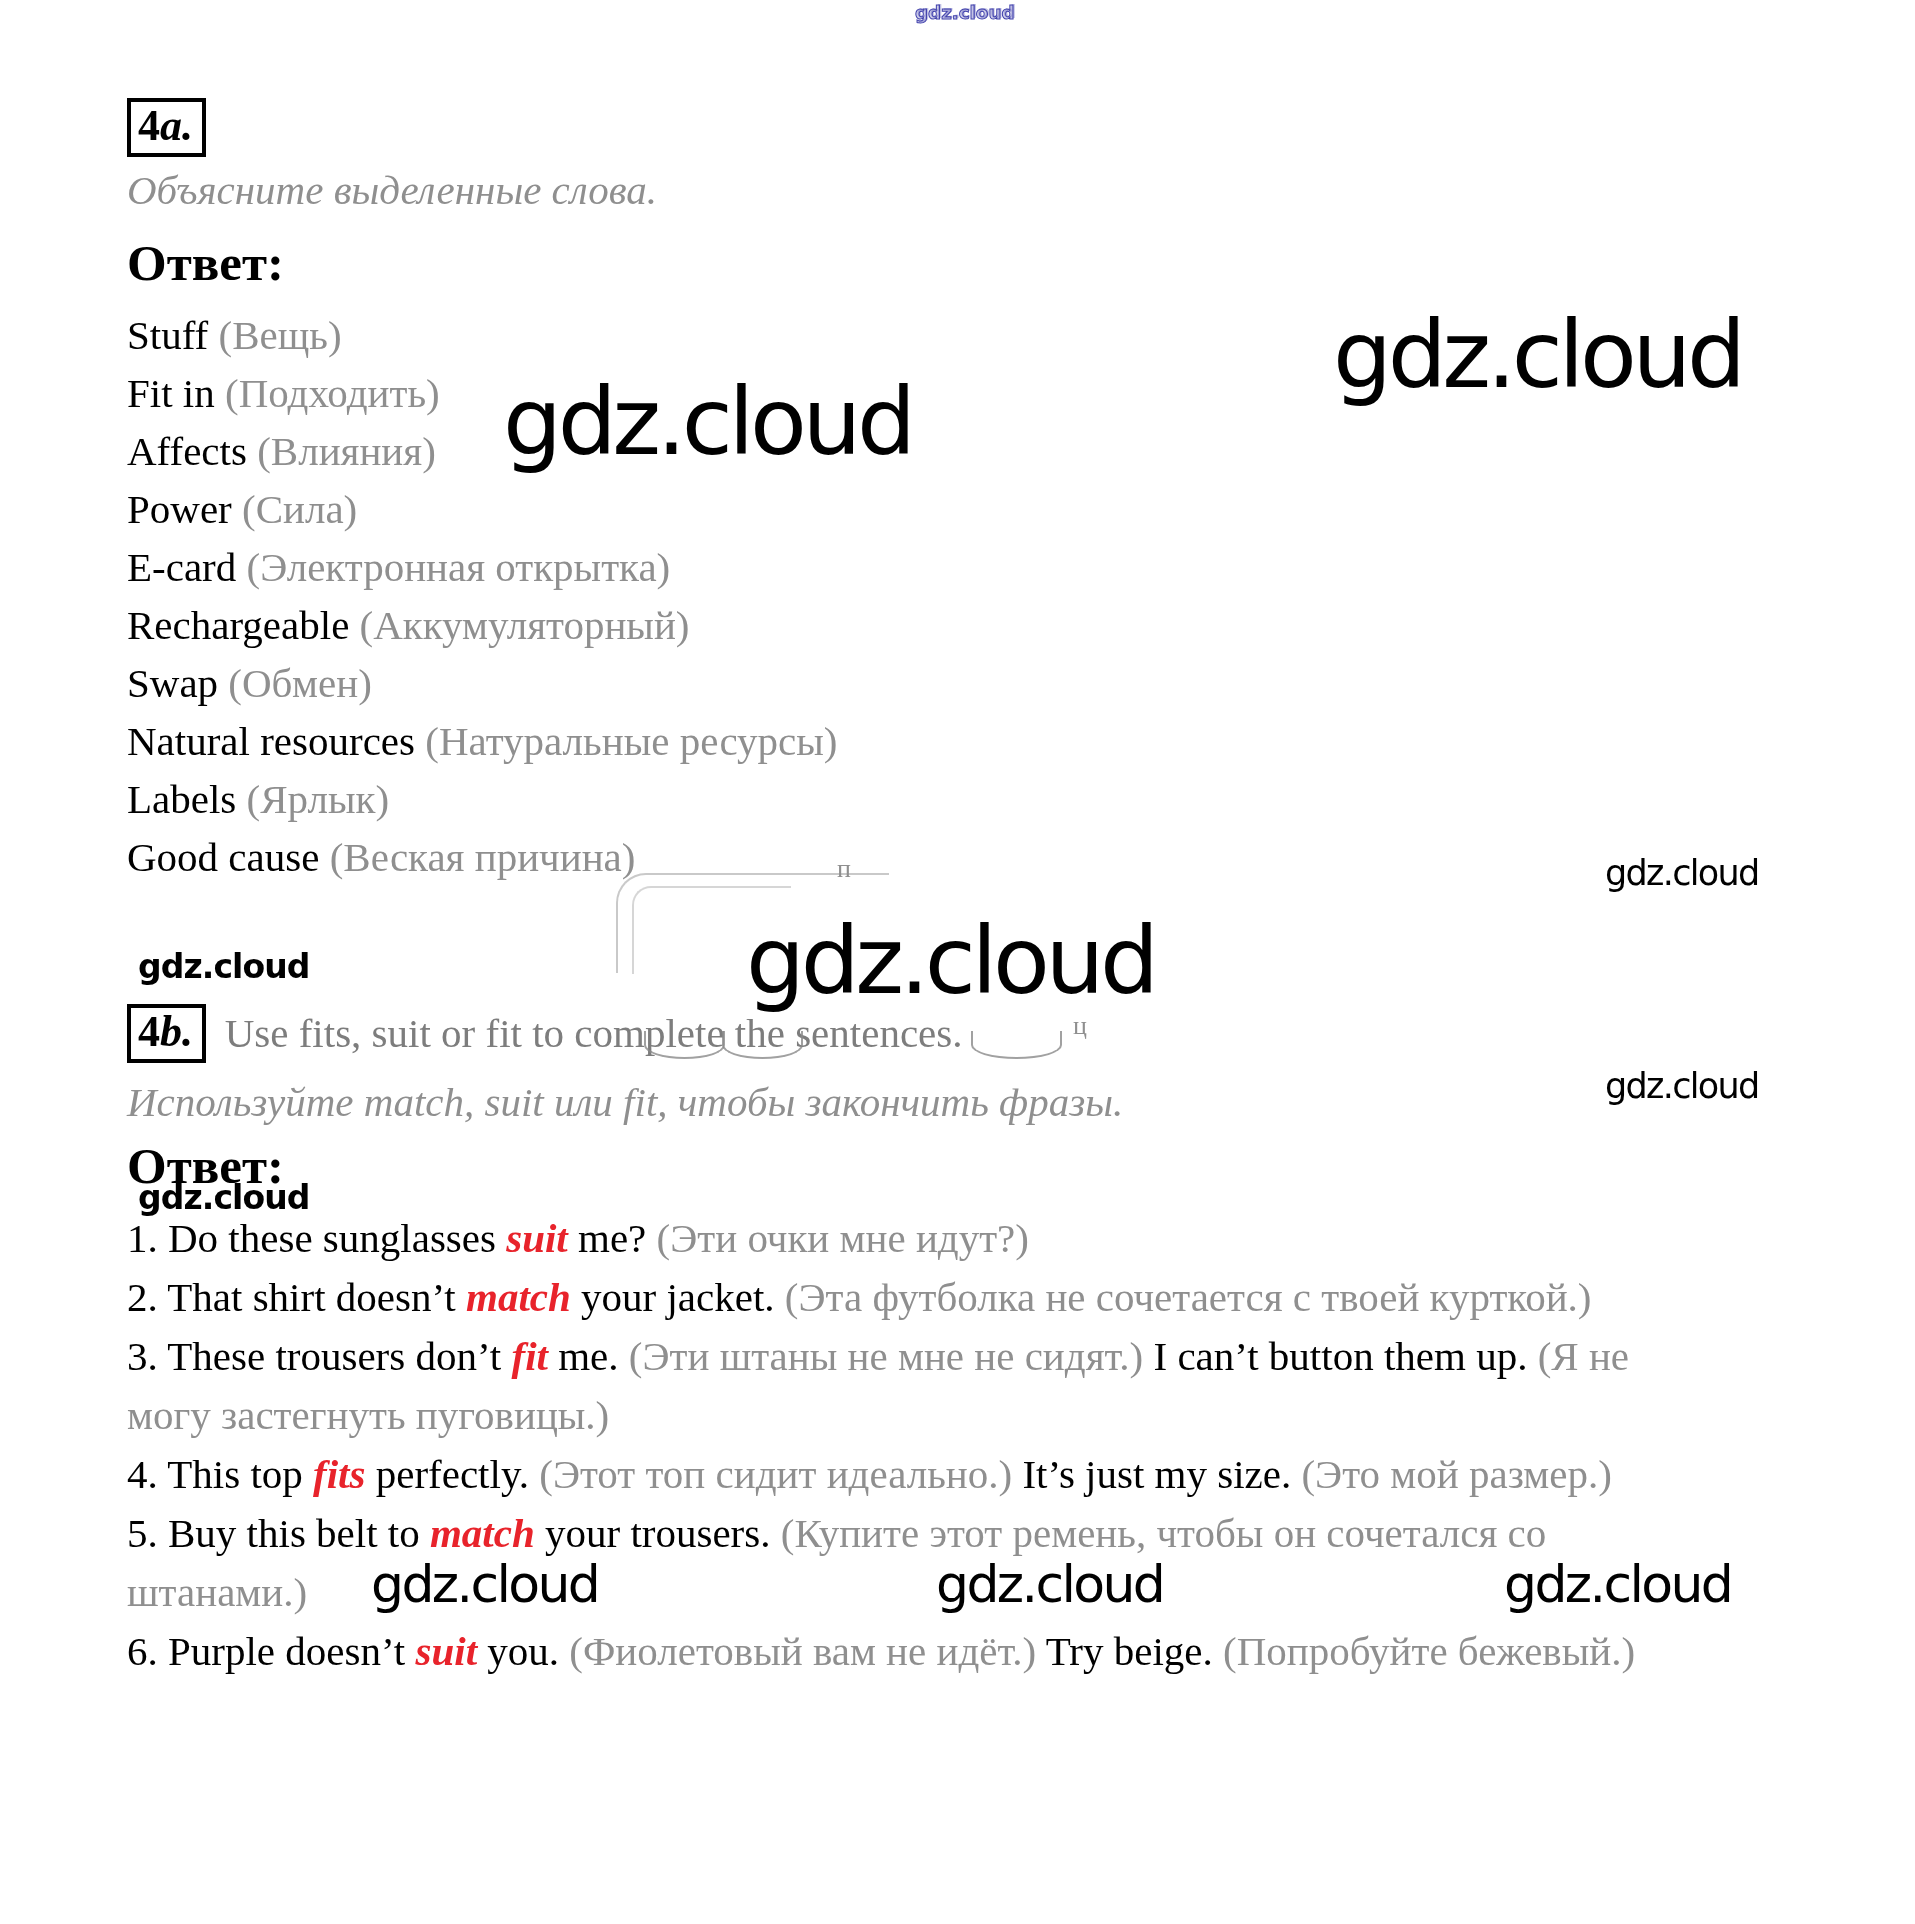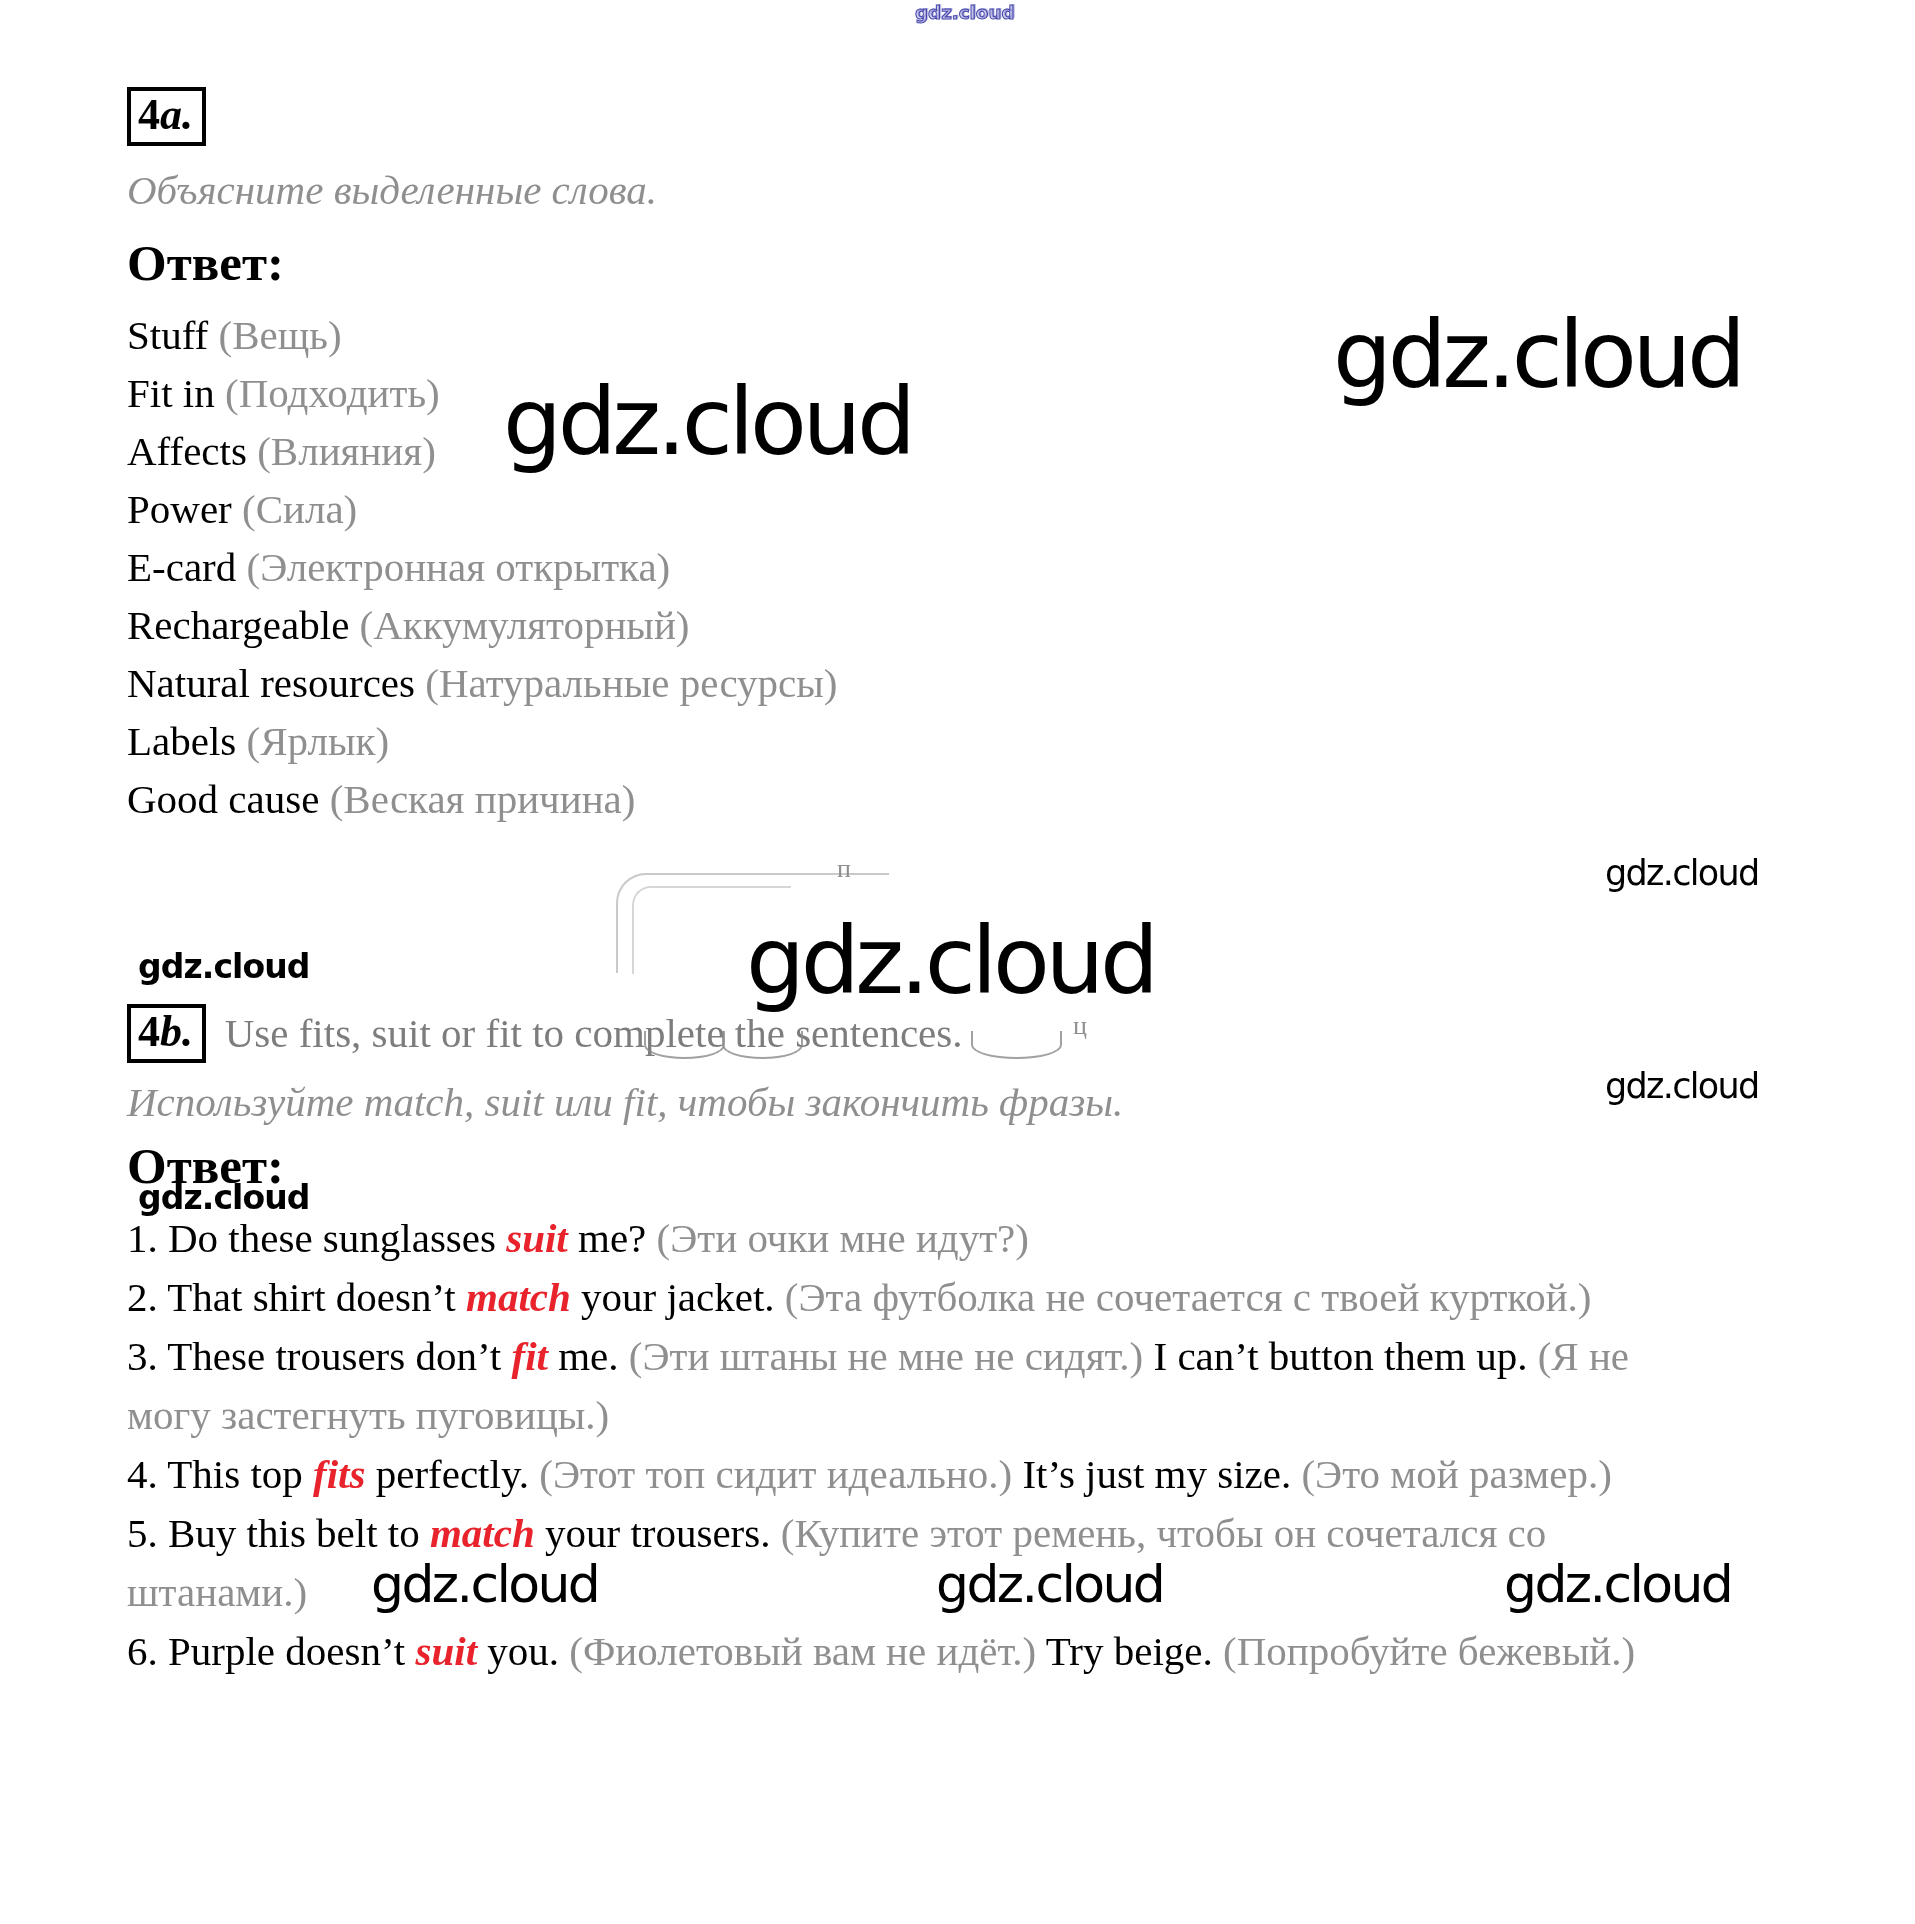--- a/index.html
+++ b/index.html
@@ -63,33 +63,34 @@
   <span class="wm wm-med" style="left:1504px;top:1558px;">gdz.cloud</span>
 
   <div class="artifact bracket-outer" style="left:616px;top:873px;width:271px;height:98px;"></div>
   <div class="artifact bracket-inner" style="left:632px;top:886px;width:157px;height:86px;"></div>
   <span class="artifact glyph" style="left:837px;top:854px;">п</span>
   <div class="artifact arc" style="left:644px;top:1031px;width:77px;height:26px;"></div>
   <div class="artifact arc" style="left:722px;top:1031px;width:77px;height:26px;"></div>
   <div class="artifact arc" style="left:971px;top:1031px;width:87px;height:26px;"></div>
   <span class="artifact glyph" style="left:1073px;top:1011px;">ц</span>
 
-  <div class="hrow" style="left:127px;top:87px;">
+  <div class="hrow" style="left:127px;top:98px;">
     <span class="numbox"><span>4</span><span class="it">a.</span></span>
   </div>
   <div class="ru-line" style="left:127px;top:166px;text-align:right;">Объясните выделенные слова.</div>
   <div class="answer" style="left:127px;top:234px;">Ответ:</div>
 
   <ul class="words" style="left:127px;top:306px;">
     <li><span>Stuff</span> <span class="g">(Вещь)</span></li>
     <li><span>Fit in</span> <span class="g">(Подходить)</span></li>
     <li><span>Affects</span> <span class="g">(Влияния)</span></li>
     <li><span>Power</span> <span class="g">(Сила)</span></li>
     <li><span>E-card</span> <span class="g">(Электронная открытка)</span></li>
     <li><span>Rechargeable</span> <span class="g">(Аккумуляторный)</span></li>
+    <li><span>Swap</span> <span class="g">(Обмен)</span></li>
     <li><span>Natural resources</span> <span class="g">(Натуральные ресурсы)</span></li>
     <li><span>Labels</span> <span class="g">(Ярлык)</span></li>
     <li><span>Good cause</span> <span class="g">(Веская причина)</span></li>
   </ul>
 
   <div class="hrow" style="left:127px;top:1004px;">
     <span class="numbox"><span>4</span><span class="it">b.</span></span>
     <span class="sec-title">Use fits, suit or fit to complete the sentences.</span>
   </div>
   <div class="ru-line" style="left:127px;top:1078px;">Используйте match, suit или fit, чтобы закончить фразы.</div>

